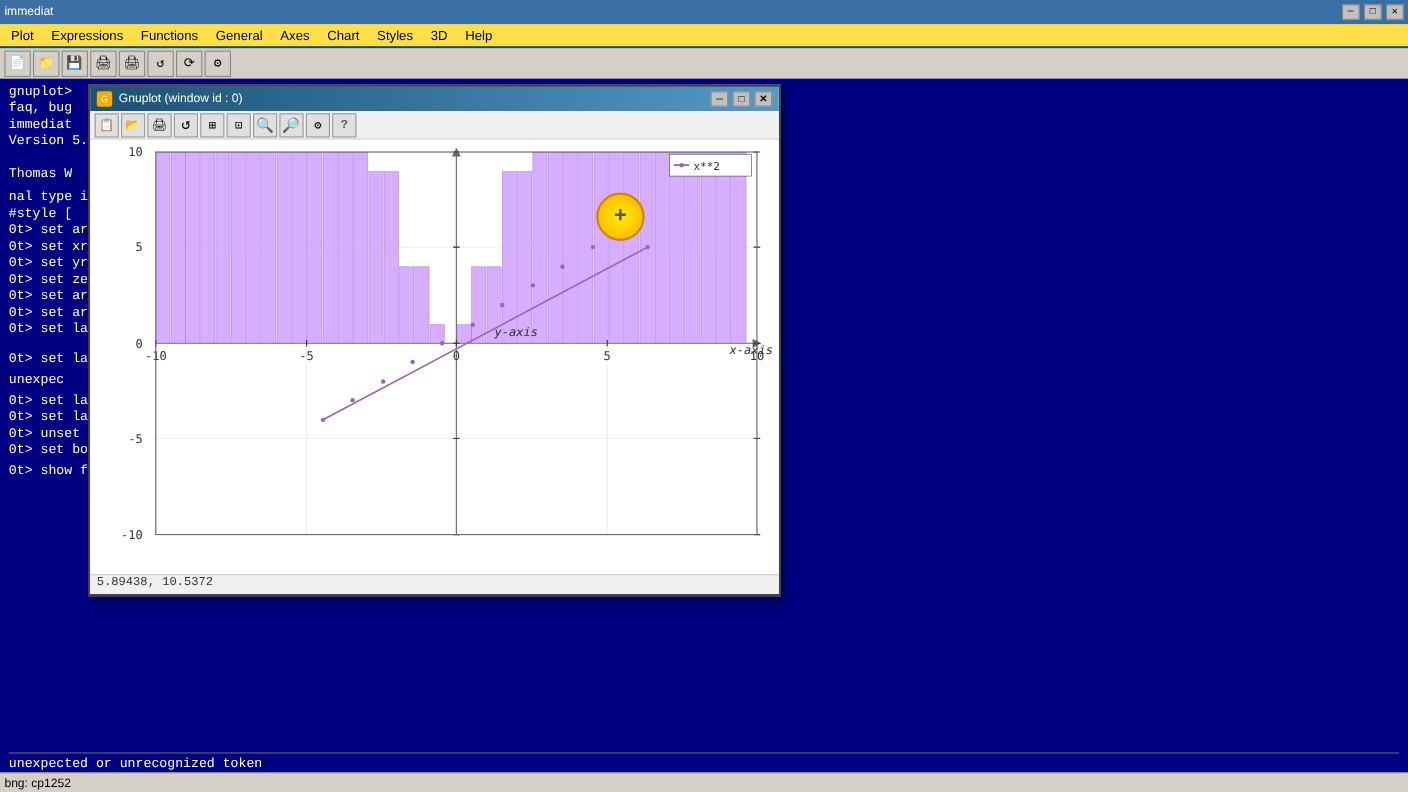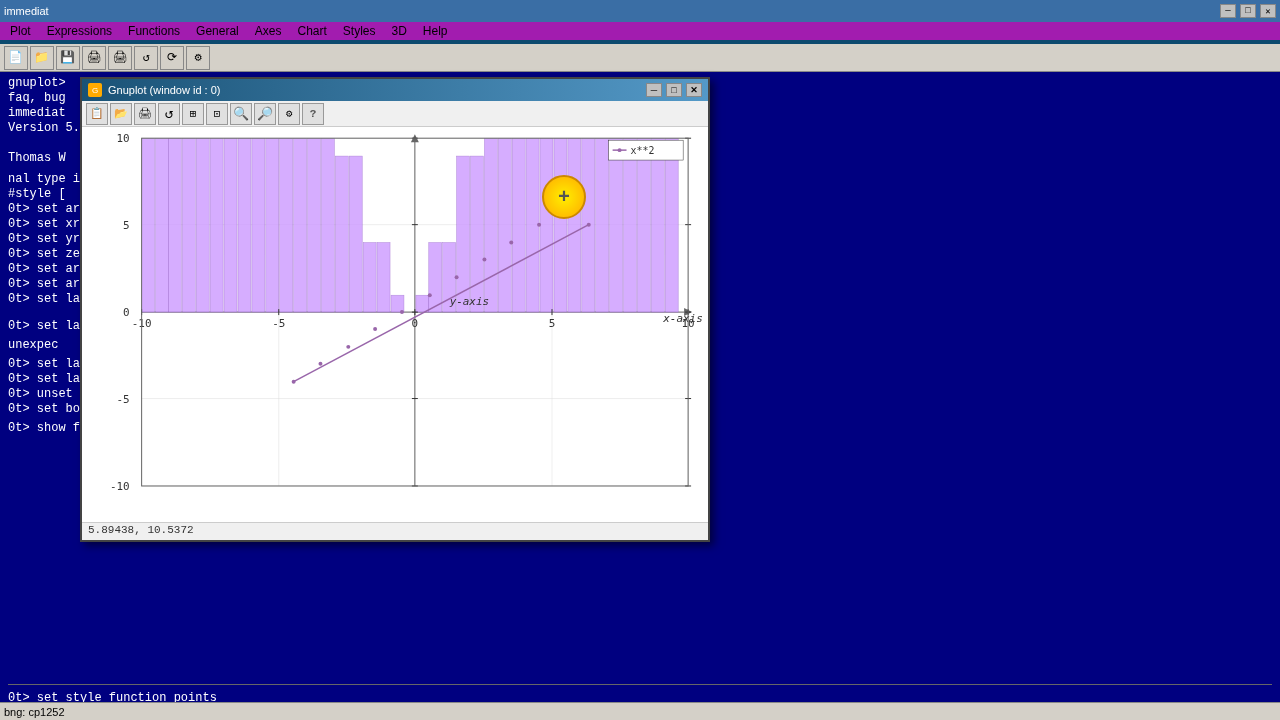--- a/index.html
+++ b/index.html
@@ -39,22 +39,22 @@
       font-size: 9px;
       display: flex;
       align-items: center;
       justify-content: center;
       cursor: pointer;
       color: black;
     }
 
     
     .menu-bar {
-      background: #a21caf;
-      border-bottom: 4px solid #0c4a6e;
+      background: #fde047;
+      border-bottom: 2px solid #0c4a6e;
       display: flex;
       align-items: center;
       height: 22px;
       padding: 0 2px;
     }
     .menu-item {
       padding: 2px 8px;
       font-family: 'Segoe UI', Arial, sans-serif;
       font-size: 12px;
       cursor: pointer;
@@ -312,20 +312,21 @@
     <div class="terminal-line"></div>
     <div class="terminal-line">0t&gt; set lab</div>
     <div class="terminal-line">0t&gt; set lab</div>
     <div class="terminal-line">0t&gt; unset b</div>
     <div class="terminal-line">0t&gt; set bor</div>
     <div style="height:4px;"></div>
     <div class="terminal-line">0t&gt; show fu</div>
     <div style="height:4px;"></div>
     <div style="height:240px;"></div>
     <div style="color:#fff; padding-top:2px; border-top:1px solid #666; margin-top:4px;">
+      <div class="terminal-line">unexpected or unrecognized token</div>
       <div style="height:4px;"></div>
       <div class="terminal-line">0t&gt; set style function points</div>
 
     </div>
   </div>
 
   <div class="gnuplot-window">
 
     <div class="gnuplot-titlebar">
       <div class="gnuplot-titlebar-left">

